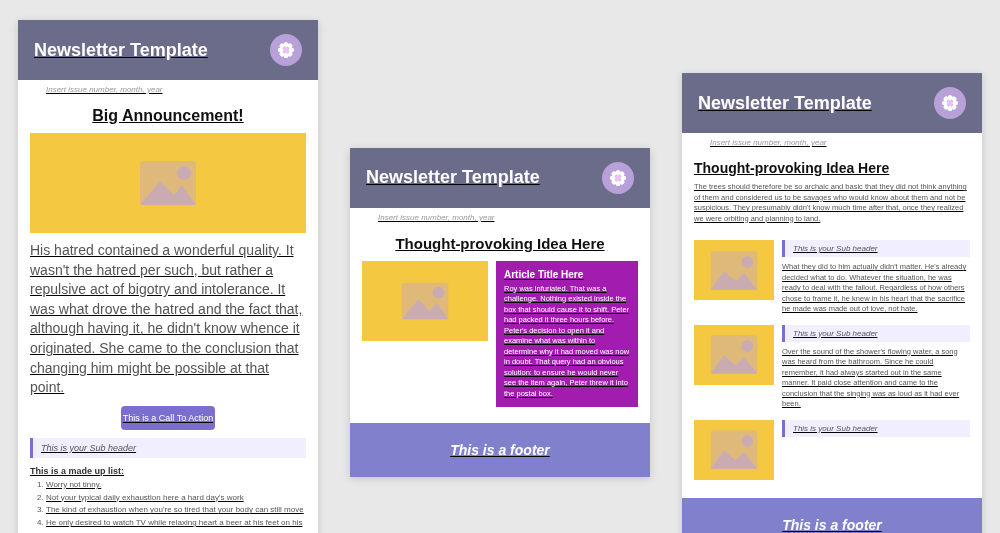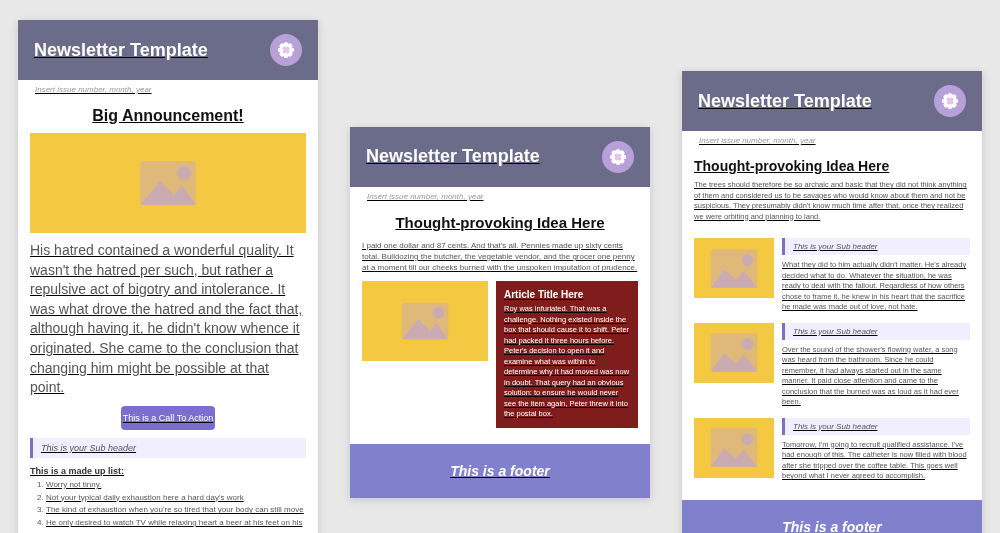--- a/index.html
+++ b/index.html
@@ -50,21 +50,21 @@
       align-items: center;
       justify-content: center;
       flex-shrink: 0;
     }
     .header-icon svg {
       width: 18px; height: 18px;
     }
     .card-subheader {
       font-size: 8px;
       color: #999;
-      padding: 5px 17px;
+      padding: 5px 28px;
       font-style: italic;
     }
     
     .card-footer {
       background: #8080cc;
       text-align: center;
       padding: 18px;
       margin-top: auto;
     }
     .card-footer-text {
@@ -166,21 +166,21 @@
       display: flex;
       gap: 8px;
       margin-bottom: 8px;
     }
     .card2-two-col .img-placeholder {
       flex: 1;
       height: 80px;
     }
     .card2-article-box {
       flex: 1;
-      background: #7f1d1d;
+      background: #a21caf;
       padding: 8px;
       display: flex;
       flex-direction: column;
       justify-content: flex-start;
     }
     .card2-article-title {
       font-size: 10px;
       font-weight: bold;
       color: #fff;
       margin-bottom: 4px;
@@ -325,21 +325,20 @@
           <ellipse cx="14.5" cy="14.5" rx="2.5" ry="3" transform="rotate(45 14.5 14.5)" fill="#fff"></ellipse>
           <ellipse cx="14.5" cy="5.5" rx="2.5" ry="3" transform="rotate(-45 14.5 5.5)" fill="#fff"></ellipse>
           <ellipse cx="5.5" cy="14.5" rx="2.5" ry="3" transform="rotate(-45 5.5 14.5)" fill="#fff"></ellipse>
           <circle cx="10" cy="10" r="3" fill="#f0c0f0"></circle>
         </svg>
       </div>
     </div>
     <div class="card-subheader">Insert issue number, month, year</div>
     <div class="card2-body">
       <div class="card2-headline">Thought-provoking Idea Here</div>
-      <div class="card2-text">I paid one dollar and 87 cents. And that's all. Pennies made up sixty cents total. Bulldozing the butcher, the vegetable vendor, and the grocer one penny at a moment till our cheeks burned with the unspoken imputation of prudence.</div>
       <div class="card2-two-col">
         <div class="img-placeholder" style="flex:1; height:80px;">
           <svg width="50" height="50" viewBox="0 0 60 60" fill="none">
             <rect x="2" y="8" width="56" height="44" rx="3" fill="#b8a0e0" opacity="0.5"></rect>
             <polygon points="2,52 22,28 36,42 44,32 58,52" fill="#b8a0e0"></polygon>
             <circle cx="46" cy="20" r="7" fill="#b8a0e0"></circle>
           </svg>
         </div>
         <div class="card2-article-box">
           <div class="card2-article-title">Article Title Here</div>
@@ -396,37 +395,36 @@
           <svg width="50" height="45" viewBox="0 0 60 50" fill="none">
             <rect x="2" y="2" width="56" height="46" rx="3" fill="#b8a0e0" opacity="0.5"></rect>
             <polygon points="2,48 18,26 32,38 42,28 58,48" fill="#b8a0e0"></polygon>
             <circle cx="46" cy="15" r="7" fill="#b8a0e0"></circle>
           </svg>
         </div>
         <div class="card3-item-content">
           <div class="card3-subheader-box">
             <span>This is your Sub header</span>
           </div>
-          <div class="card3-item-text">Over the sound of the shower's flowing water, a song was heard from the bathroom. Since he could remember, it had always started out in the same manner. It paid close attention and came to the conclusion that the burned was as loud as it had ever been.</div>
+          <div class="card3-item-text">Over the sound of the shower's flowing water, a song was heard from the bathroom. Since he could remember, it had always started out in the same manner. It paid close attention and came to the conclusion that the singing was as loud as it had ever been.</div>
         </div>
       </div>
 
       <div class="card3-item">
         <div class="img-placeholder card3-item-image">
           <svg width="50" height="45" viewBox="0 0 60 50" fill="none">
             <rect x="2" y="2" width="56" height="46" rx="3" fill="#b8a0e0" opacity="0.5"></rect>
             <polygon points="2,48 18,26 32,38 42,28 58,48" fill="#b8a0e0"></polygon>
             <circle cx="46" cy="15" r="7" fill="#b8a0e0"></circle>
           </svg>
         </div>
         <div class="card3-item-content">
           <div class="card3-subheader-box">
             <span>This is your Sub header</span>
           </div>
-          <div class="card3-item-text">Tomorrow, I'm going to recruit qualified assistance. I've had enough of this. The catheter is now filled with blood after she tripped over the coffee table. This goes well beyond what I never agreed to accomplish.</div>
         </div>
       </div>
     </div>
     <div class="card-footer">
       <span class="card-footer-text">This is a footer</span>
     </div>
   </div>
 
 </div>
 

